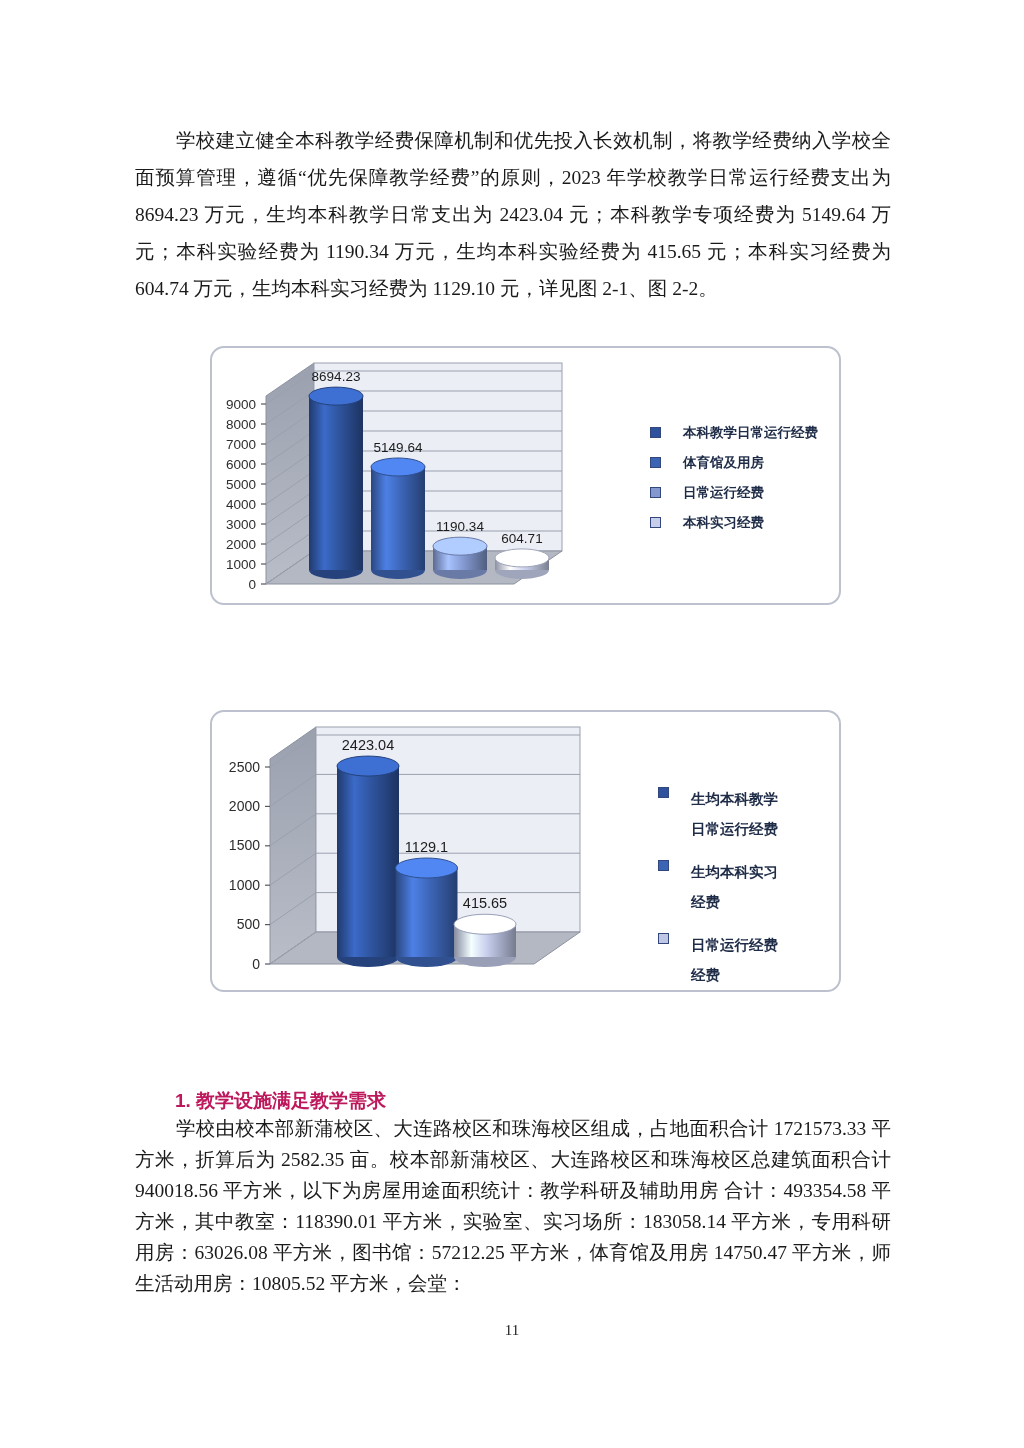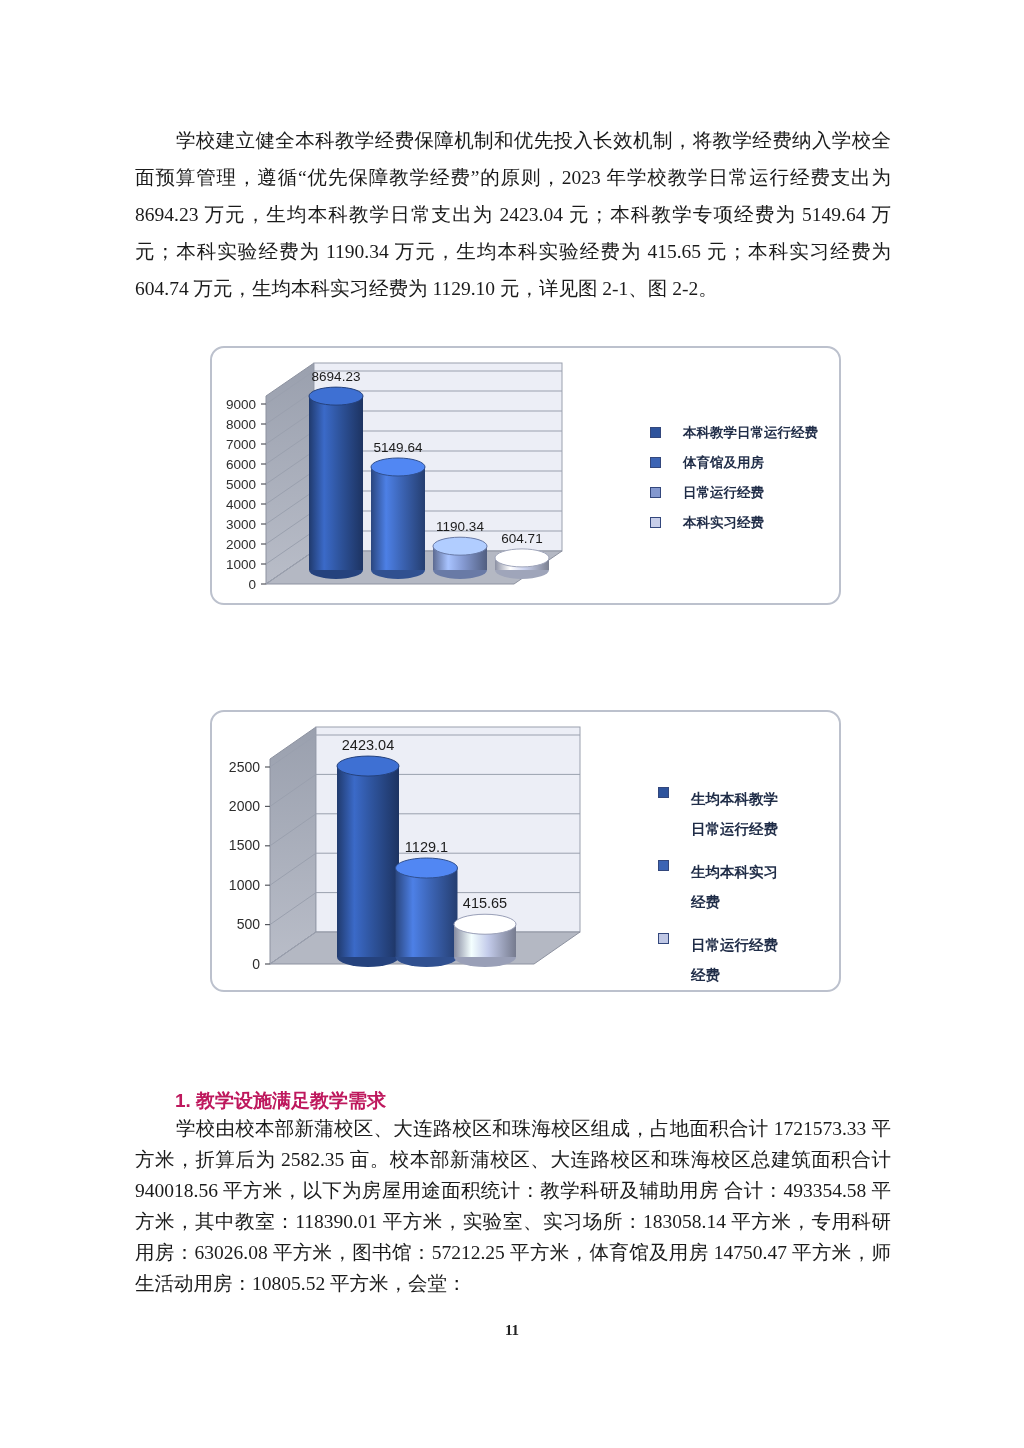--- a/index.html
+++ b/index.html
@@ -41,21 +41,21 @@
   .h2 {
     position:absolute; left:134px; top:1038px; margin:0;
     font-family:"Liberation Sans","DejaVu Sans",sans-serif; font-size:23px; font-weight:bold; color:#000;
   }
   .h3 {
     position:absolute; left:175px; top:1088px; margin:0;
     font-family:"Liberation Sans","DejaVu Sans",sans-serif; font-size:19px; font-weight:bold; color:#be185d;
   }
   .pagenum {
     position:absolute; left:0; top:1322px; width:1024px; text-align:center;
-    font-size:15px; font-weight:bold; color:#222;
+    font-size:15px; font-weight:normal; color:#222;
   }
 </style>
 </head>
 <body>
 
 <div class="page">
 
   <p class="para para-top">学校建立健全本科教学经费保障机制和优先投入长效机制，将教学经费纳入学校全面预算管理，遵循“优先保障教学经费”的原则，2023 年学校教学日常运行经费支出为 8694.23 万元，生均本科教学日常支出为 2423.04 元；本科教学专项经费为 5149.64 万元；本科实验经费为 1190.34 万元，生均本科实验经费为 415.65 元；本科实习经费为 604.74 万元，生均本科实习经费为 1129.10 元，详见图 2-1、图 2-2。</p>
 
   <figure class="chartbox" id="figure1">

